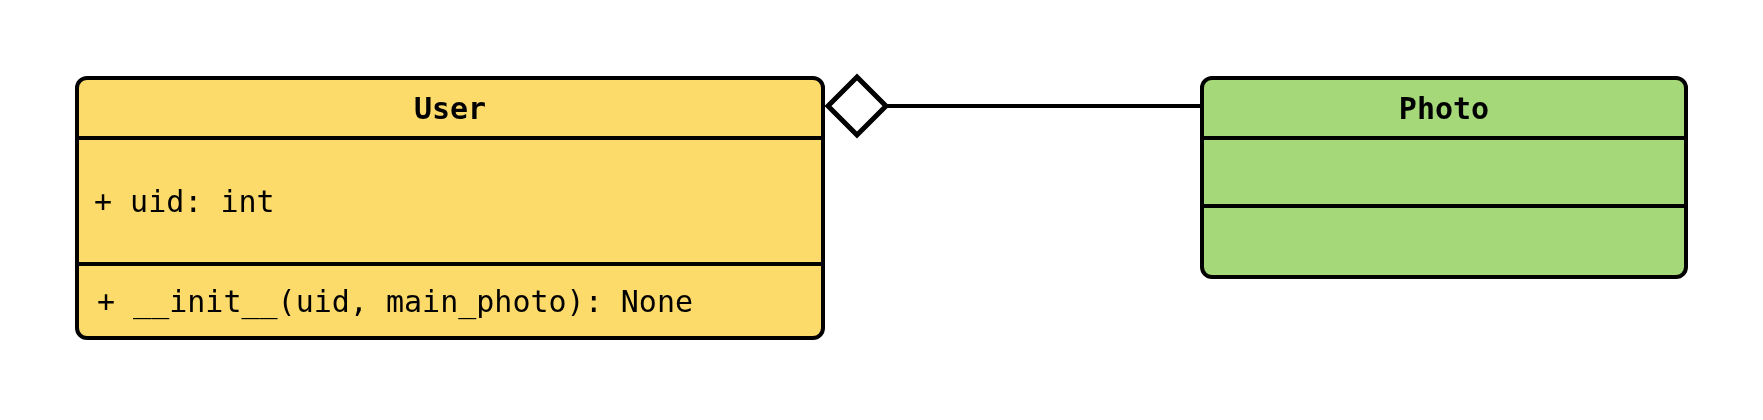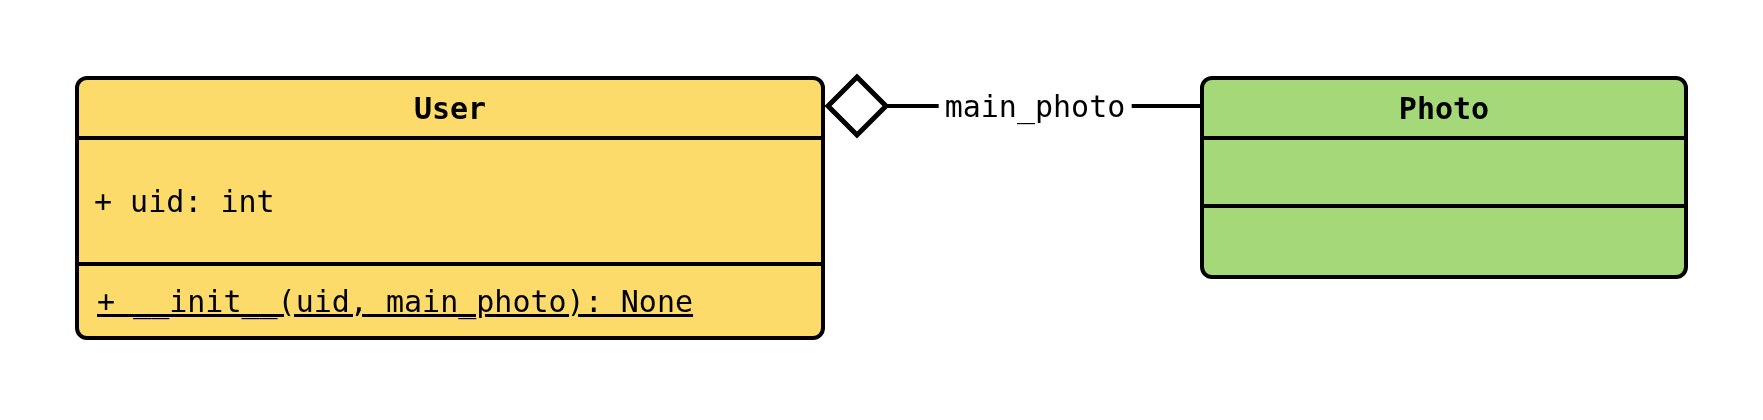--- a/index.html
+++ b/index.html
@@ -31,21 +31,21 @@
   .user  .uml-header { height: 56px; }
   .photo .uml-header { height: 56px; }
 
   .uml-compartment {
     border-top: 4px solid #000000;
     font-size: 30px;
     line-height: 35px;
     padding: 0 0 0 18px;
   }
   .user .attrs   { height: 126px; display: flex; flex-direction: column; justify-content: center; padding-left: 15px; }
-  .user .methods { flex: 1; display: flex; align-items: center; text-decoration: underline; }
+  .user .methods { flex: 1; display: flex; align-items: center; }
   .photo .attrs  { height: 68px; }
   .photo .methods{ flex: 1; }
 
   .line { white-space: pre; }
   .t-bold { font-weight: bold; }
 
   .diamond { position: absolute; left: 820px; top: 70px; }
 
   .assoc-line {
     position: absolute;
@@ -76,21 +76,20 @@
     <div class="uml-compartment methods">
       <div class="line">+ __init__(uid, main_photo): None</div>
     </div>
   </div>
 
   <svg class="diamond" width="75" height="72" viewBox="0 0 75 72">
     <polygon points="8,36 37,7 66,36 37,65" fill="#FFFFFF" stroke="#000000" stroke-width="5"></polygon>
   </svg>
 
   <div class="assoc-line"></div>
-  <span class="assoc-label">main_photo</span>
 
   <div class="uml-class photo">
     <div class="uml-header">Photo</div>
     <div class="uml-compartment attrs"></div>
     <div class="uml-compartment methods"></div>
   </div>
 
 </div>
 
 </body></html>

